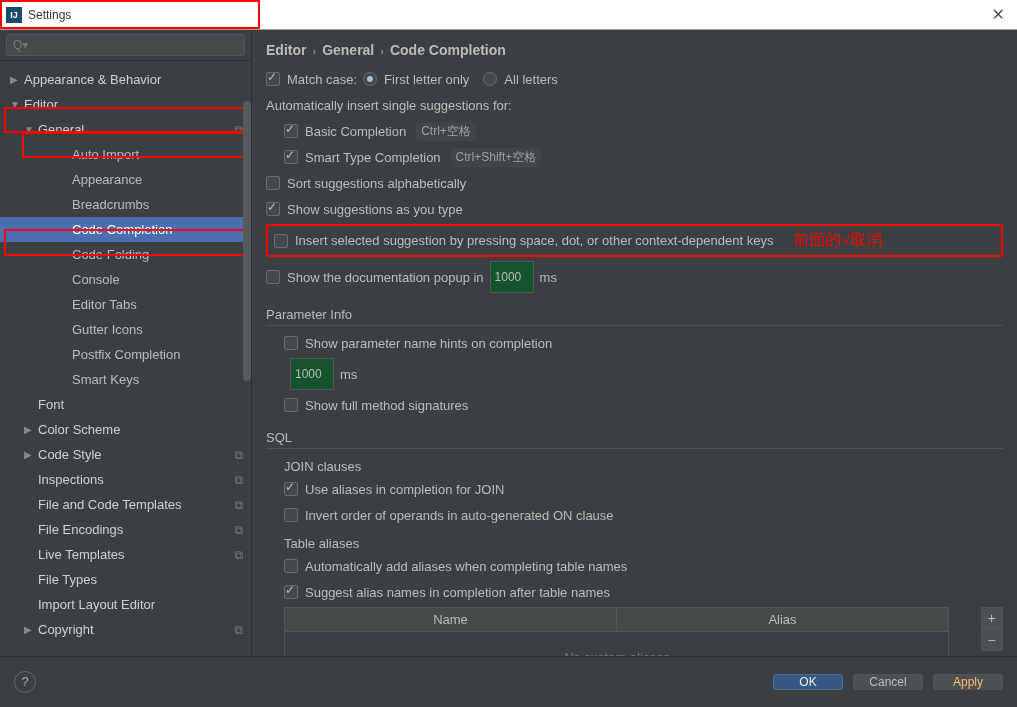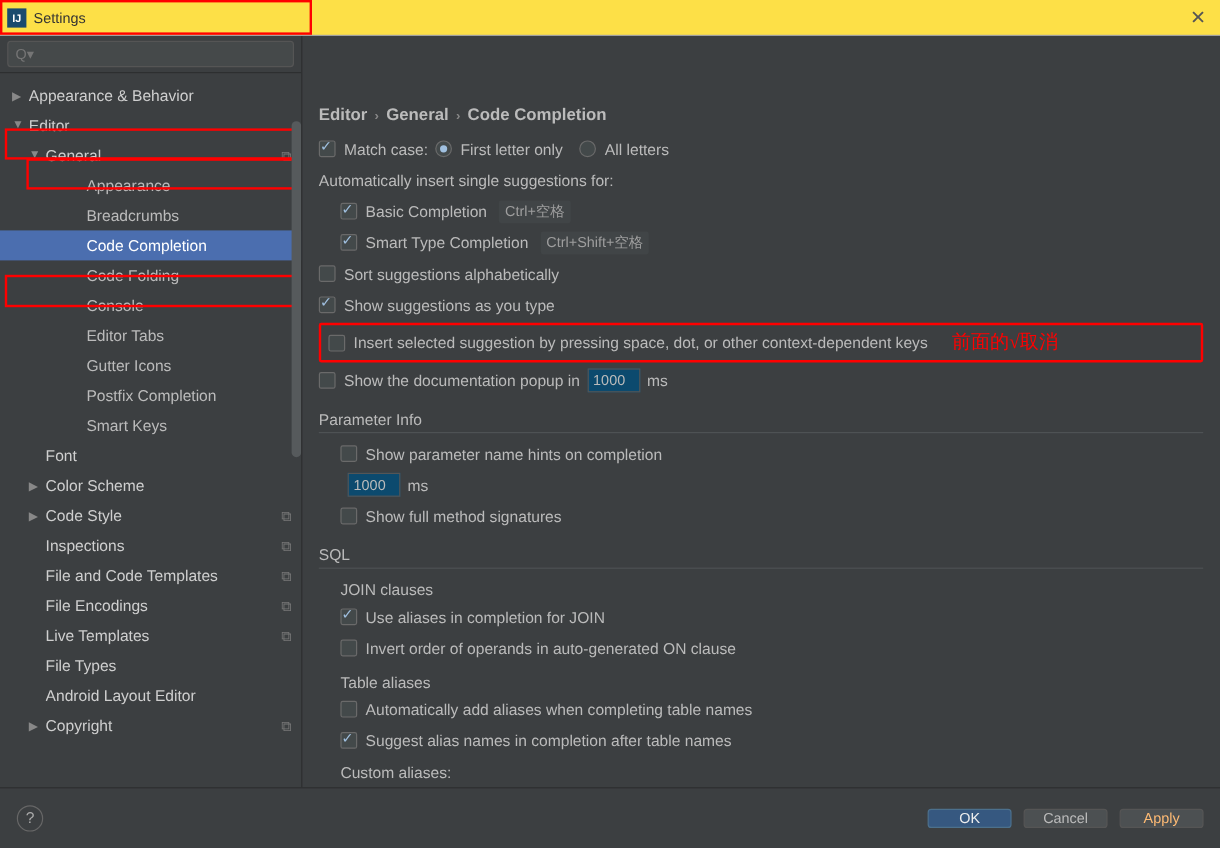--- a/index.html
+++ b/index.html
@@ -1,18 +1,18 @@
 <!DOCTYPE html>
 <html><head>
 <meta charset="utf-8">
 <style>
 * { margin: 0; padding: 0; box-sizing: border-box; font-family: -apple-system, "Segoe UI", Arial, sans-serif; }
 body { width: 1017px; height: 707px; overflow: hidden; background: #3c3f41; color: #bbbbbb; font-size: 13px; }
 
-.title-bar { height: 30px; background: #fde047; display: flex; align-items: center; padding: 0 6px; border-bottom: 1px solid #a0a0a0; }
+.title-bar { height: 30px; background: #ffffff; display: flex; align-items: center; padding: 0 6px; border-bottom: 1px solid #a0a0a0; }
 .title-bar .app-icon { width: 16px; height: 16px; background: #1a4b6e; color: #fff; font-size: 9px; display: flex; align-items: center; justify-content: center; margin-right: 6px; font-weight: bold; }
 .title-bar .title { color: #333; font-size: 12px; }
 .title-bar .close-x { margin-left: auto; color: #555; font-size: 16px; cursor: pointer; padding: 0 6px; }
 
 .main-area { display: flex; height: 626px; background: #3c3f41; }
 
 .sidebar { width: 252px; display: flex; flex-direction: column; border-right: 1px solid #2d2f30; }
 .search-row { padding: 4px 6px; border-bottom: 1px solid #2d2f30; }
 .search-input { width: 100%; height: 22px; background: #45494a; border: 1px solid #555; border-radius: 3px; color: #ccc; padding: 0 6px; font-size: 12px; }
 .tree { flex: 1; overflow-y: auto; padding: 6px 0; position: relative; }
@@ -24,34 +24,34 @@
 .tree-item .badge { font-size: 12px; color: #777; margin-left: 4px; }
 .lvl0 { padding-left: 10px; font-weight: 500; }
 .lvl1 { padding-left: 24px; }
 .lvl2 { padding-left: 58px; }
 .lvl0 .label, .lvl1 .label { color: #cfcfcf; }
 .lvl1.hdr .label { color: #cfcfcf; }
 .tree-item.selected .label { color: #fff; }
 
 .red-box { position: absolute; border: 2px solid #ff0000; pointer-events: none; }
 
-.content { flex: 1; overflow-y: auto; padding: 8px 14px 14px 14px; position: relative; margin-top: 45px; }
+.content { flex: 1; overflow-y: auto; padding: 8px 14px 14px 14px; position: relative; }
 .breadcrumb { font-size: 14px; font-weight: 600; color: #bbbbbb; margin: 4px 0 10px 0; }
 .breadcrumb .sep { color: #888; margin: 0 6px; font-size: 11px; }
 
 .row { display: flex; align-items: center; margin: 4px 0; min-height: 22px; }
 .row.indent1 { padding-left: 18px; }
 .row label { cursor: pointer; display: flex; align-items: center; }
 .chk, .rdo { appearance: none; width: 14px; height: 14px; border: 1px solid #6a6a6a; background: #43494a; margin-right: 7px; position: relative; cursor: pointer; }
 .chk { border-radius: 2px; }
 .rdo { border-radius: 50%; }
 .chk:checked::after { content: "✓"; position: absolute; top: -3px; left: 0px; color: #a0c0e0; font-size: 12px; }
 .rdo:checked::after { content: ""; position: absolute; top: 3px; left: 3px; width: 6px; height: 6px; background: #a0c0e0; border-radius: 50%; }
 .shortcut { color: #9e9e9e; margin-left: 10px; font-size: 12px; background:#414547; padding: 1px 5px; border-radius:2px;}
-.num-input { width: 44px; height: 20px; background: #0c4a6e; border: 1px solid #555; color: #bbb; padding: 0 4px; margin: 0 6px; text-align: left; font-size: 12px; }
+.num-input { width: 44px; height: 32px; background: #14532d; border: 1px solid #555; color: #bbb; padding: 0 4px; margin: 0 6px; text-align: left; font-size: 12px; }
 
 .section-hdr { color: #bbbbbb; margin: 14px 0 6px 0; font-size: 13px; border-bottom: 1px solid #4e5254; padding-bottom: 3px; }
 .sub-hdr { color: #bbbbbb; margin: 10px 0 4px 0; font-size: 13px; padding-left: 18px;}
 
 .table-wrap { margin-left: 18px; margin-top: 4px; display: flex; gap: 32px; }
 .alias-table { flex: 1; border: 1px solid #555; background: #3c3f41; }
 .alias-table .th-row { display: flex; background: #45494a; border-bottom: 1px solid #555; }
 .alias-table .th { flex: 1; text-align: center; padding: 4px; color: #bbbbbb; border-right: 1px solid #555; }
 .alias-table .th:last-child { border-right: none; }
 .alias-table .empty { text-align: center; padding: 18px; color: #777; font-style: italic; }
@@ -104,20 +104,24 @@
           <span class="arrow">▼</span>
           <span class="label">Editor</span>
         </div>
         <div class="tree-item lvl1 hdr">
           <span class="arrow">▼</span>
           <span class="label">General</span>
           <span class="badge">⧉</span>
         </div>
         <div class="tree-item lvl2">
           <span class="arrow"></span>
+          <span class="label">Auto Import</span>
+        </div>
+        <div class="tree-item lvl2">
+          <span class="arrow"></span>
           <span class="label">Appearance</span>
         </div>
         <div class="tree-item lvl2">
           <span class="arrow"></span>
           <span class="label">Breadcrumbs</span>
         </div>
         <div class="tree-item lvl2 selected">
           <span class="arrow"></span>
           <span class="label">Code Completion</span>
         </div>
@@ -177,21 +181,21 @@
           <span class="arrow"></span>
           <span class="label">Live Templates</span>
           <span class="badge">⧉</span>
         </div>
         <div class="tree-item lvl1">
           <span class="arrow"></span>
           <span class="label">File Types</span>
         </div>
         <div class="tree-item lvl1">
           <span class="arrow"></span>
-          <span class="label">Android Layout Editor</span>
+          <span class="label">Import Layout Editor</span>
         </div>
         <div class="tree-item lvl1 hdr">
           <span class="arrow">▶</span>
           <span class="label">Copyright</span>
           <span class="badge">⧉</span>
         </div>
       </div>
   </div>
 
   <div class="content">
@@ -303,21 +307,20 @@
           <input type="checkbox" class="chk" style="">
           <span>Automatically add aliases when completing table names</span>
         </label>
       </div>
     <div class="row indent1">
         <label>
           <input type="checkbox" class="chk" checked="" style="">
           <span>Suggest alias names in completion after table names</span>
         </label>
       </div>
-    <div class="row indent1">Custom aliases:</div>
 
     <div class="table-wrap">
       <div class="alias-table">
         <div class="th-row">
           <div class="th">Name</div>
           <div class="th">Alias</div>
         </div>
         <div class="empty">No custom aliases</div>
       </div>
       <div class="table-btns">

